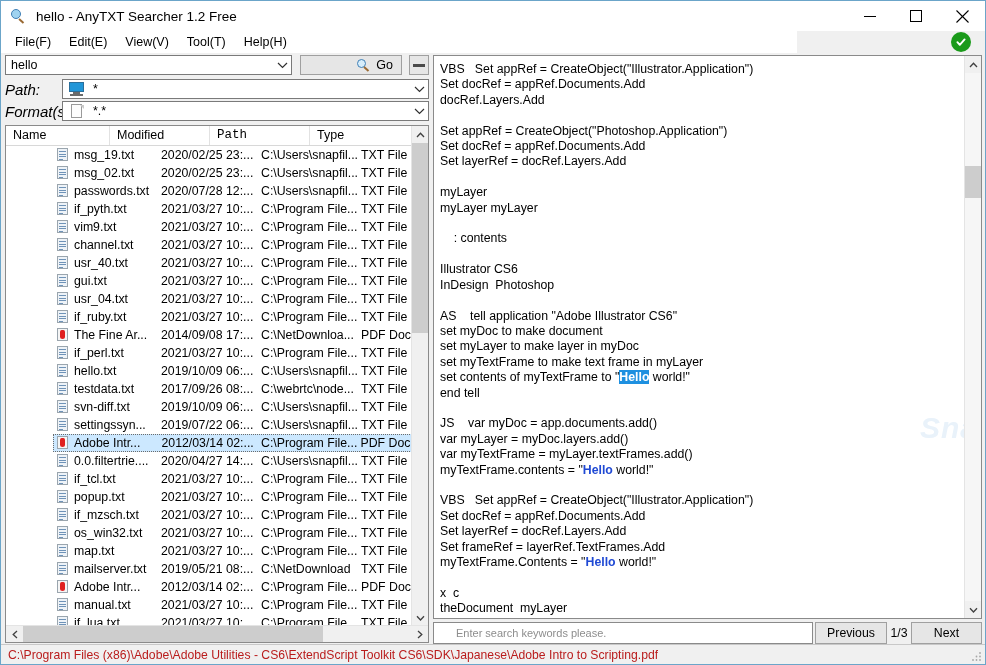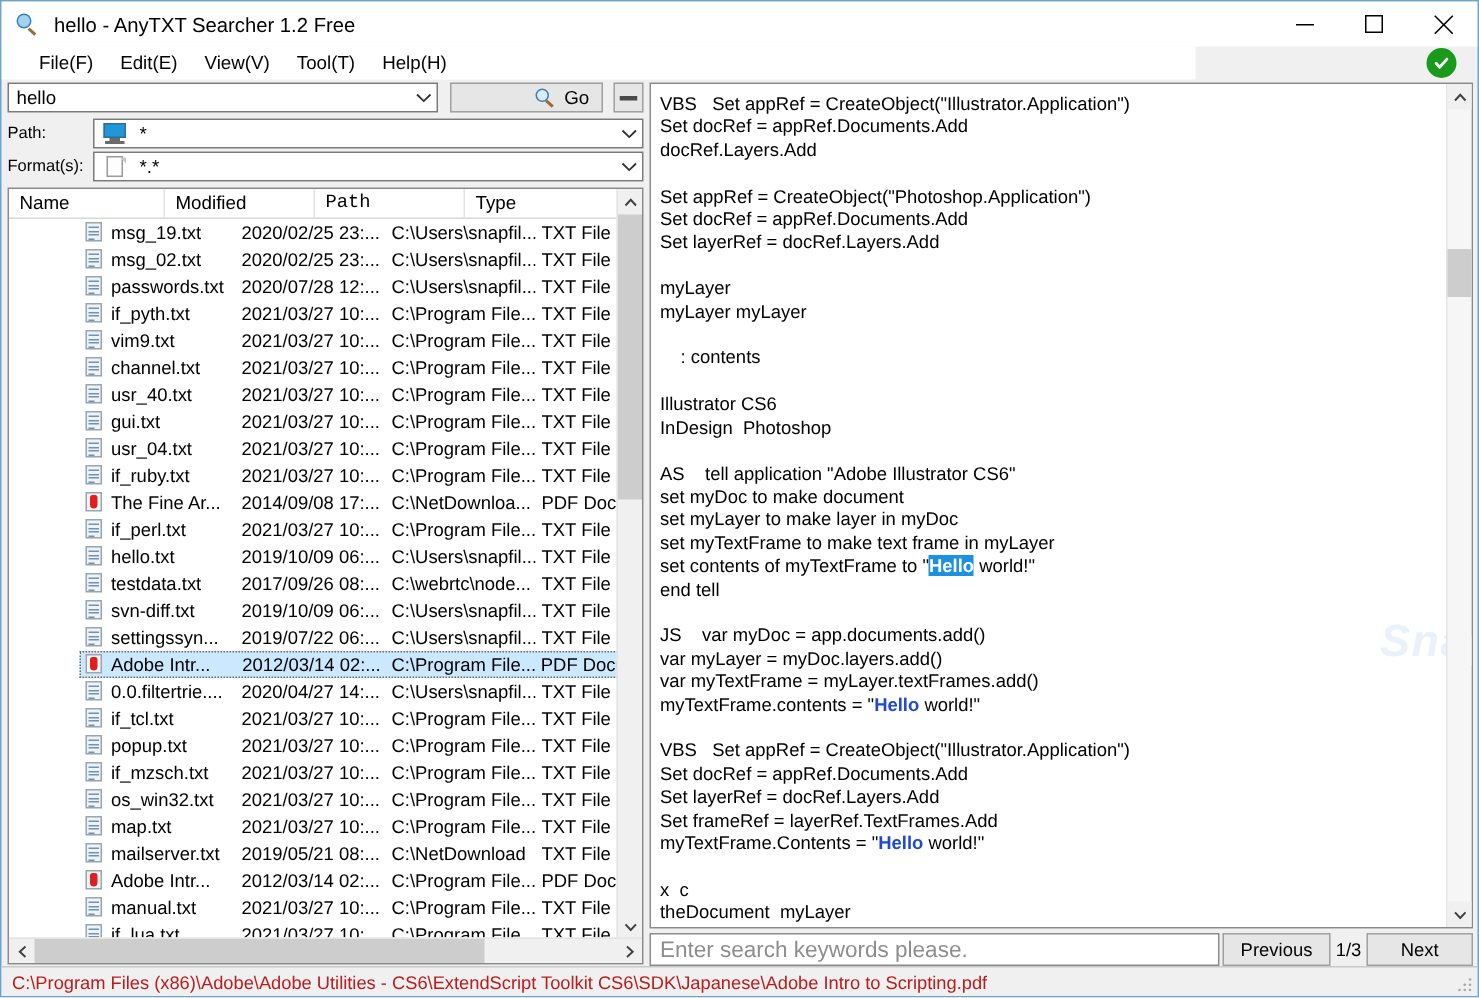--- a/index.html
+++ b/index.html
@@ -77,21 +77,21 @@
   .win-btn svg { display: block; }
 
   
   #menubar {
     position: absolute;
     left: 0; top: 30px;
     width: 796px; height: 22px;
     background: #ffffff;
     display: flex;
     align-items: center;
-    padding-left: 16px;
+    padding-left: 5px;
     box-sizing: border-box;
   }
   .menu-item {
     padding: 2px 9px 3px 9px;
     font-size: 12.5px;
     color: #000;
     white-space: nowrap;
   }
 
   
@@ -191,22 +191,23 @@
     left: 4px;
     height: 20px;
     width: 424px;
     display: flex;
     align-items: center;
   }
   #path-row { top: 26px; }
   #format-row { top: 48px; }
   .field-label {
     width: 57px;
-    font-size: 11px;
+    font-size: 15px;
     flex: none;
+    font-style: italic;
   }
   .field-box {
     flex: 1;
     height: 20px;
     border: 1px solid #7a7a7a;
     background: #fff;
     box-sizing: border-box;
     display: flex;
     align-items: center;
   }
@@ -469,22 +470,22 @@
     position: absolute;
     left: 432px; top: 621px;
     width: 380px; height: 22px;
     border: 1px solid #8a8a8a;
     background: #fff;
     box-sizing: border-box;
     display: flex;
     align-items: center;
   }
   #find-placeholder {
-    padding-left: 6px;
-    font-size: 15px;
+    padding-left: 22px;
+    font-size: 11px;
     color: #8d8d8d;
   }
   .pg-btn {
     position: absolute;
     top: 621px;
     height: 22px;
     background: #e6e6e6;
     border: 1px solid #a0a0a0;
     box-sizing: border-box;
     display: flex;

